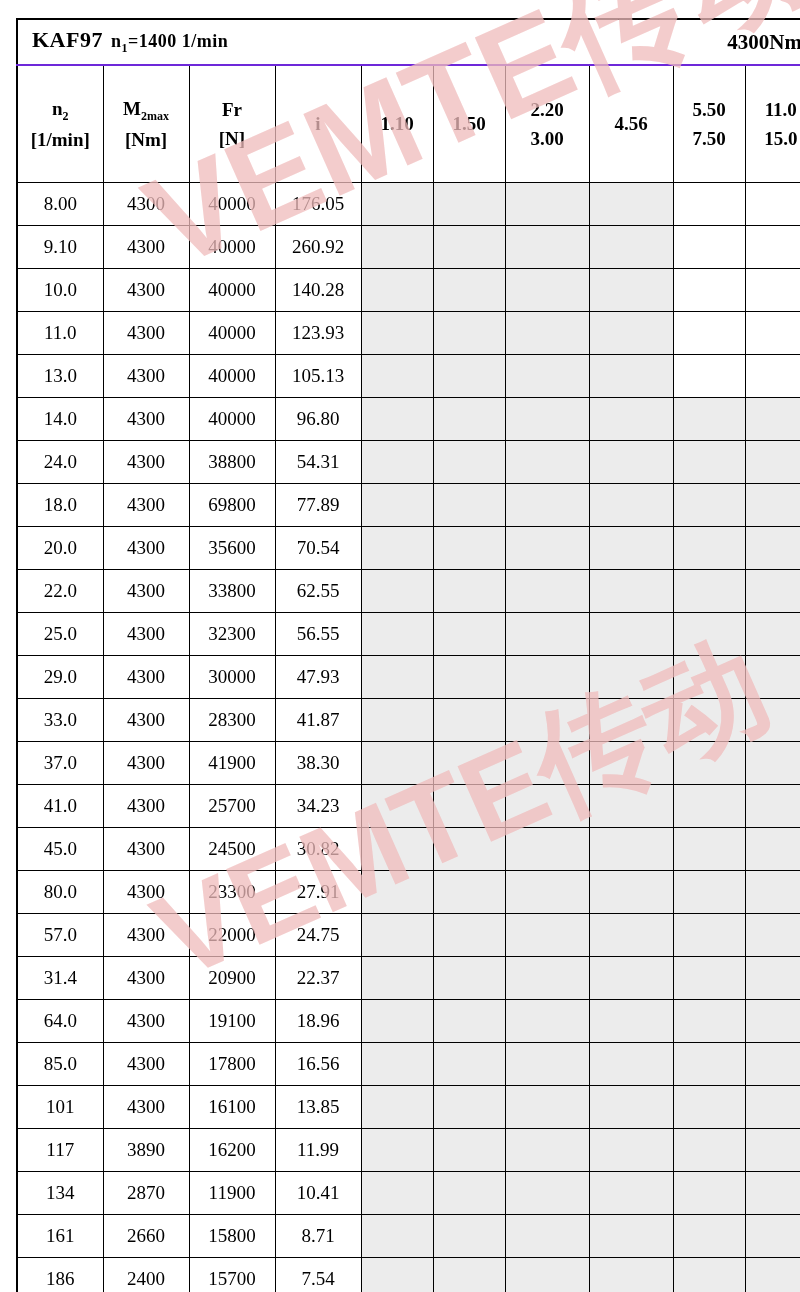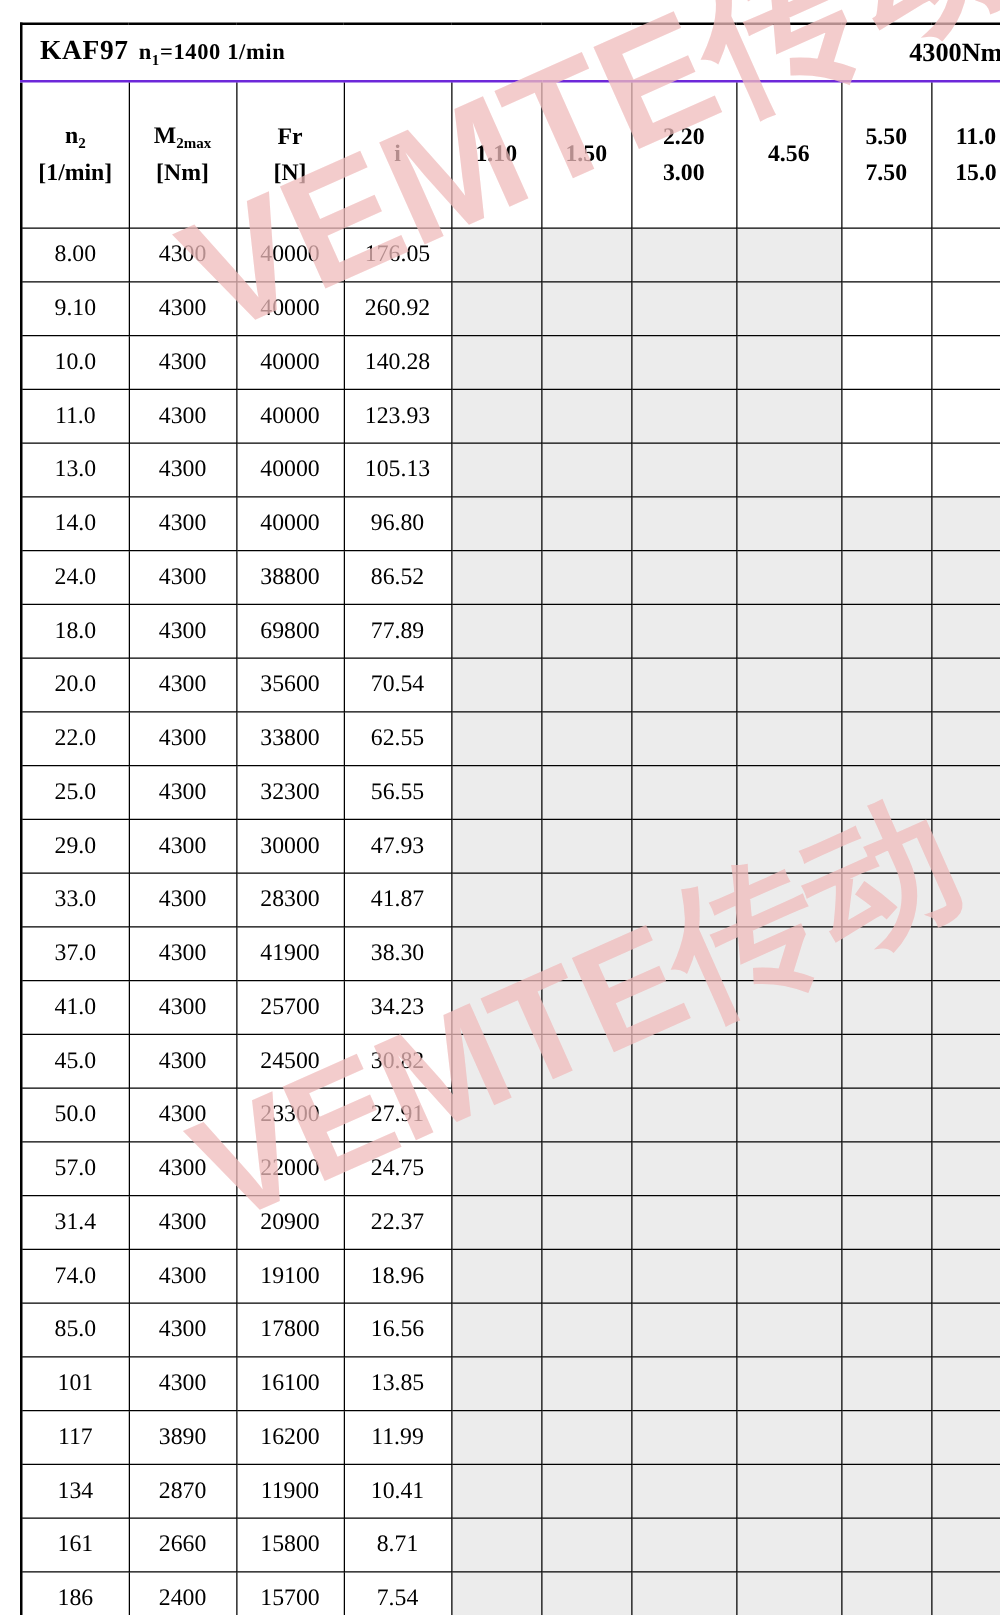--- a/index.html
+++ b/index.html
@@ -252,21 +252,21 @@
           <td class="shade"></td>
           <td class="shade"></td>
           <td class="shade"></td>
           <td class="shade"></td>
           <td class="shade"></td>
         </tr>
         <tr>
           <td>24.0</td>
           <td>4300</td>
           <td>38800</td>
-          <td>86.52</td>
+          <td>54.31</td>
           <td class="shade"></td>
           <td class="shade"></td>
           <td class="shade"></td>
           <td class="shade"></td>
           <td class="shade"></td>
           <td class="shade"></td>
         </tr>
         <tr>
           <td>18.0</td>
           <td>4300</td>
@@ -369,21 +369,21 @@
           <td>24500</td>
           <td>30.82</td>
           <td class="shade"></td>
           <td class="shade"></td>
           <td class="shade"></td>
           <td class="shade"></td>
           <td class="shade"></td>
           <td class="shade"></td>
         </tr>
         <tr>
-          <td>50.0</td>
+          <td>80.0</td>
           <td>4300</td>
           <td>23300</td>
           <td>27.91</td>
           <td class="shade"></td>
           <td class="shade"></td>
           <td class="shade"></td>
           <td class="shade"></td>
           <td class="shade"></td>
           <td class="shade"></td>
         </tr>
@@ -405,21 +405,21 @@
           <td>20900</td>
           <td>22.37</td>
           <td class="shade"></td>
           <td class="shade"></td>
           <td class="shade"></td>
           <td class="shade"></td>
           <td class="shade"></td>
           <td class="shade"></td>
         </tr>
         <tr>
-          <td>74.0</td>
+          <td>64.0</td>
           <td>4300</td>
           <td>19100</td>
           <td>18.96</td>
           <td class="shade"></td>
           <td class="shade"></td>
           <td class="shade"></td>
           <td class="shade"></td>
           <td class="shade"></td>
           <td class="shade"></td>
         </tr>

